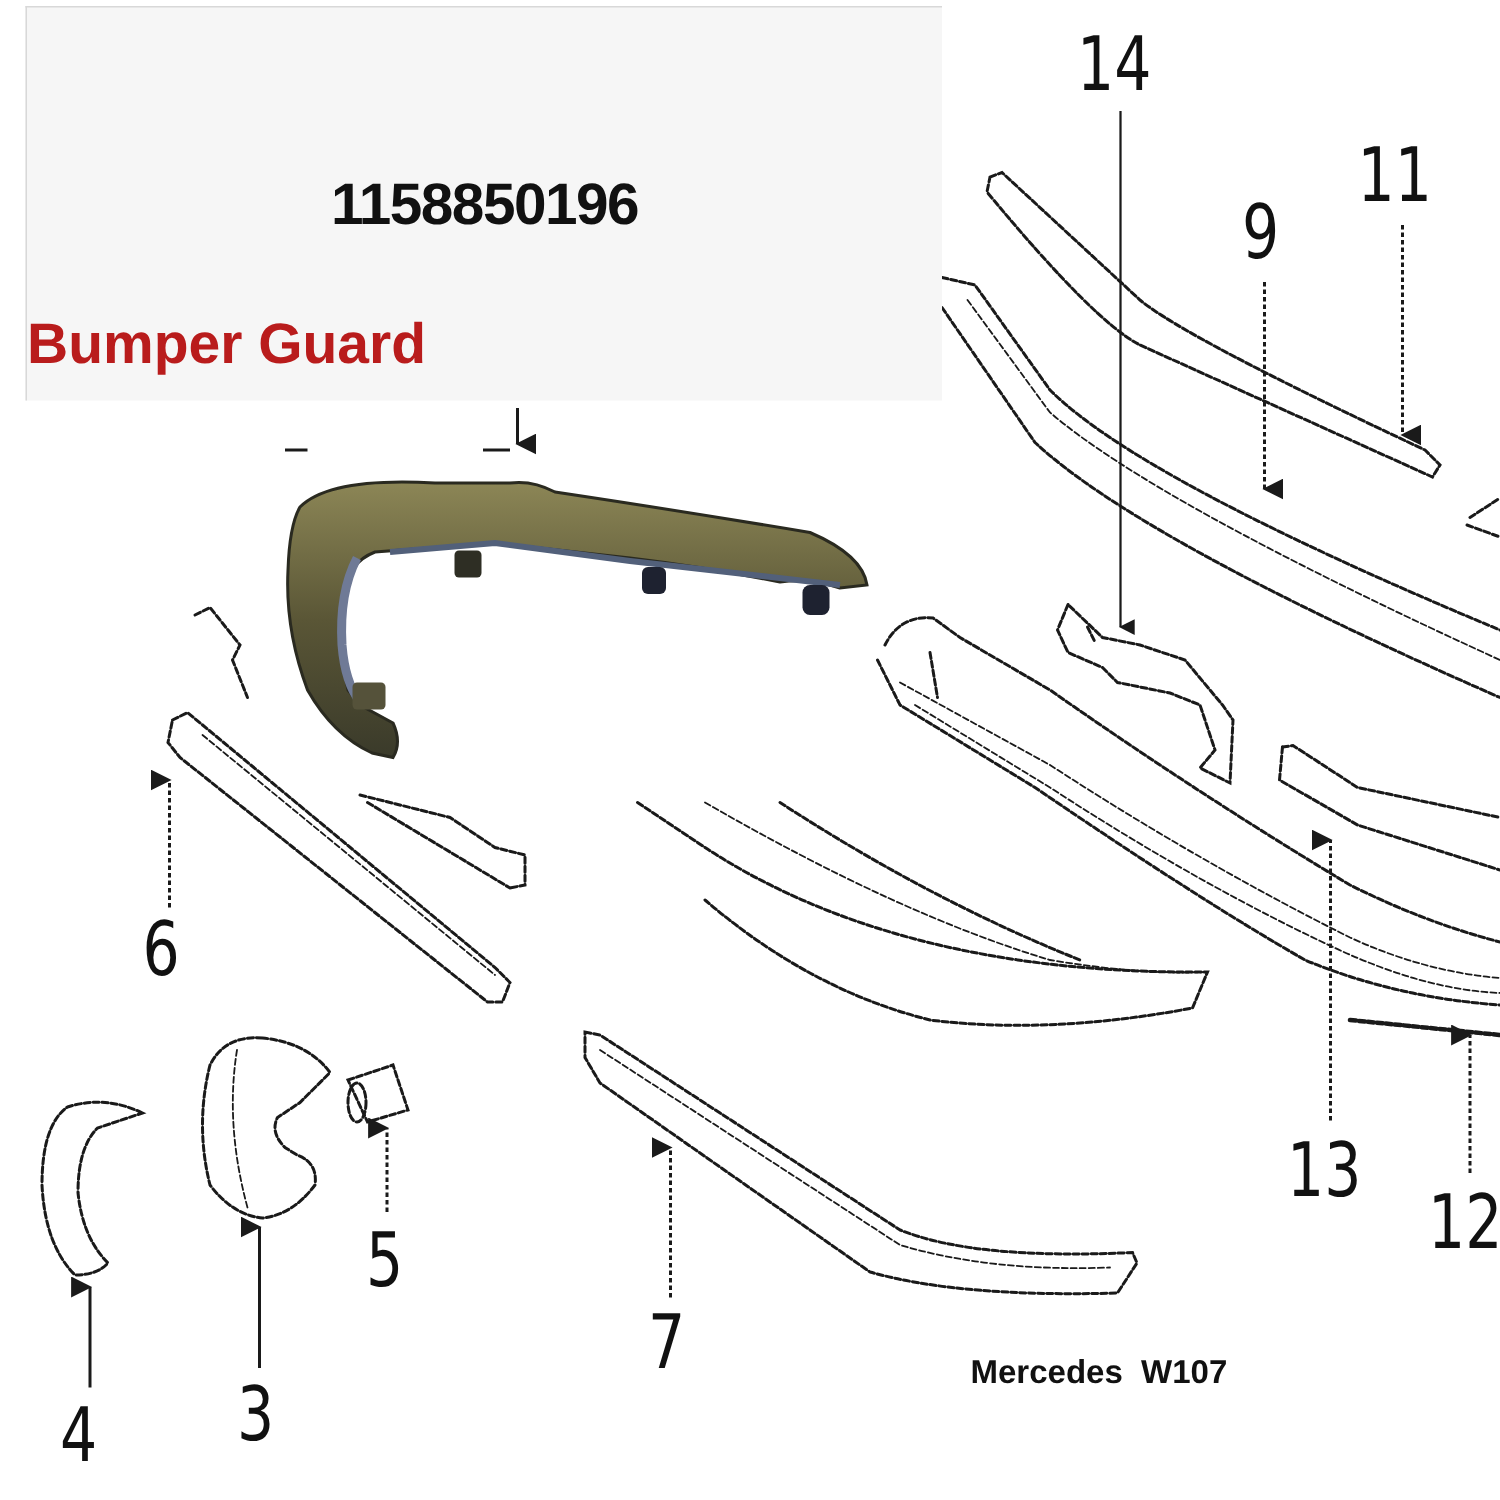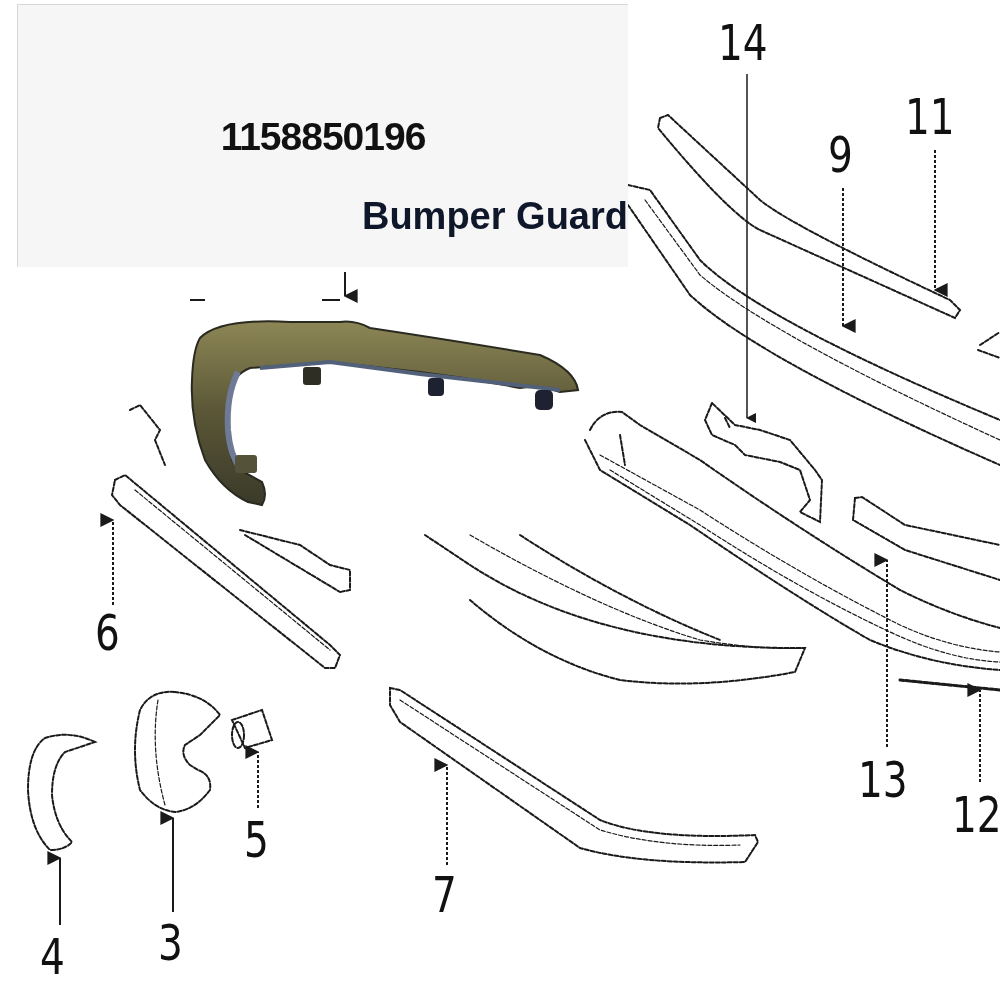--- a/index.html
+++ b/index.html
@@ -9,23 +9,23 @@
     .title-box {
       position: absolute; left: 17px; top: 4px; width: 610px; height: 262px;
       background: #f6f6f6; border-left: 1px solid #d8d8d8; border-top: 1px solid #d8d8d8;
     }
     .part-number {
       position: absolute; left: 0; top: 110px; width: 100%; text-align: center;
       font-family: "Liberation Sans", sans-serif; font-weight: bold; font-size: 39px;
       letter-spacing: -1px; color: #111111;
     }
     .part-name {
-      position: absolute; left: 0; top: 190px; width: 100%; text-align: right;
+      position: absolute; left: 0; top: 204px; width: 100%; text-align: left;
       font-family: "Liberation Sans", sans-serif; font-weight: bold; font-size: 38px;
-      color: #0f172a;
+      color: #b91c1c;
     }
     .callout {
       position: absolute; font-family: "DejaVu Sans", sans-serif; font-size: 50px;
       color: #111111; line-height: 1; transform: scaleX(0.78); transform-origin: left top;
       font-weight: normal;
     }
     .caption {
       position: absolute; left: 647px; top: 902px; font-family: "Liberation Sans", sans-serif;
       font-weight: bold; font-size: 22px; color: #111111; white-space: pre;
     }
@@ -150,13 +150,14 @@
   <div class="callout" style="left:905px; top:92px;">11</div>
   <div class="callout" style="left:828px; top:130px;">9</div>
   <div class="callout" style="left:95px; top:608px;">6</div>
   <div class="callout" style="left:858px; top:755px;">13</div>
   <div class="callout" style="left:952px; top:790px;">12</div>
   <div class="callout" style="left:244px; top:815px;">5</div>
   <div class="callout" style="left:40px; top:932px;">4</div>
   <div class="callout" style="left:158px; top:918px;">3</div>
   <div class="callout" style="left:432px; top:870px;">7</div>
 
+  <div class="caption">Mercedes  W107</div>
 </div>
 
 </body></html>

